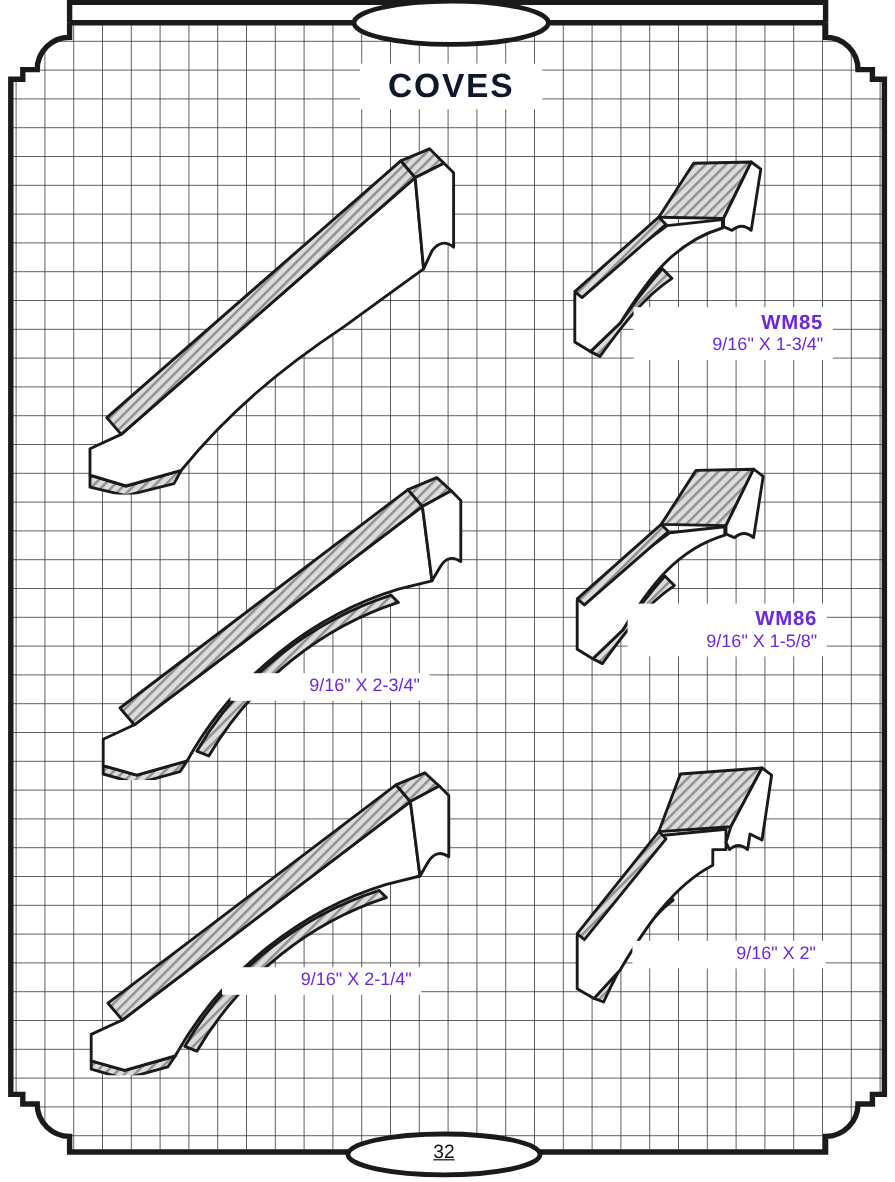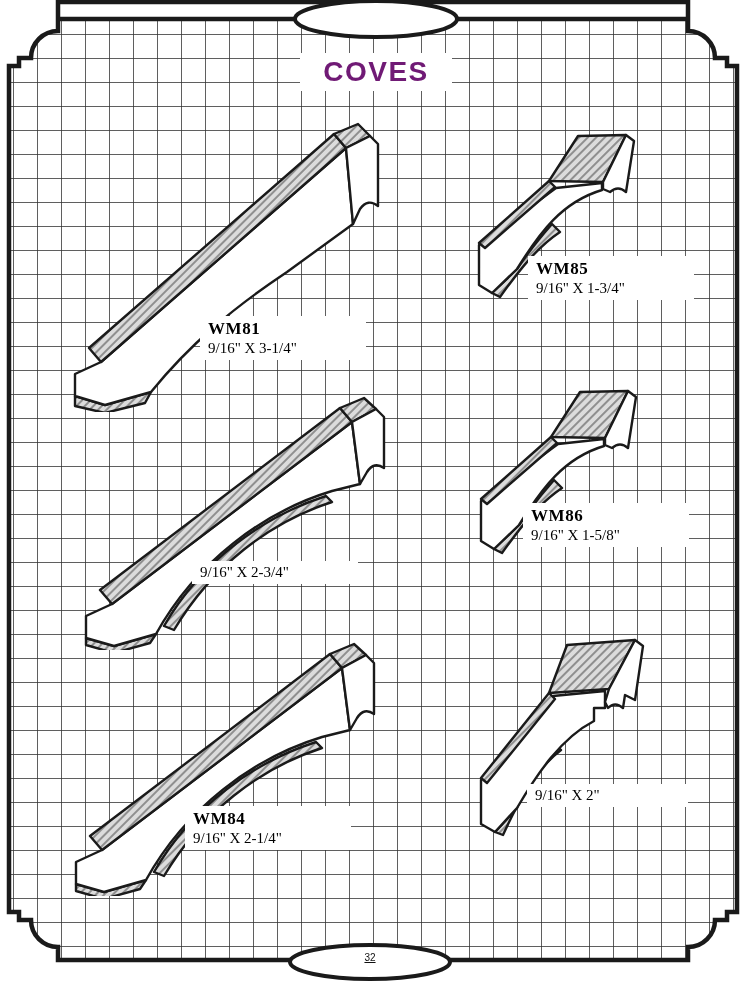--- a/index.html
+++ b/index.html
@@ -21,33 +21,33 @@
     background-size:24px 24px;
     background-position:3px 14px;
   }
   svg{display:block}
   .drawing{position:absolute;z-index:10;}
   .ln{stroke:var(--ink);stroke-width:2.4;stroke-linejoin:round;}
   .frame-stroke{stroke:var(--ink);stroke-width:4.5;fill:none;}
   .frame-mask{fill:#fff;stroke:none;}
   #frame{position:absolute;left:0;top:0;z-index:5;pointer-events:none;}
   .label{
-    position:absolute;z-index:20;text-align:left;background:#fff;
-    padding:2px 8px;line-height:1.25;color:#000000;font-family:Liberation Serif, serif;
+    position:absolute;z-index:20;text-align:right;background:#fff;
+    padding:2px 8px;line-height:1.25;color:#6d28d9;
   }
   .label .code{font-weight:bold;font-size:17px;letter-spacing:.6px;display:block;}
   .label .size{font-size:15px;display:block;}
   #title{
     position:absolute;z-index:20;left:300px;top:53px;width:152px;text-align:center;
-    background:#fff;font-weight:bold;font-size:28px;letter-spacing:1.5px;color:#701a75;
+    background:#fff;font-weight:bold;font-size:28px;letter-spacing:1.5px;color:#0f172a;
     padding:3px 0;
   }
   #pagenum{
     position:absolute;z-index:30;left:330px;top:952px;width:80px;text-align:center;
-    font-size:10px;color:#111;text-decoration:underline;
+    font-size:16px;color:#111;text-decoration:underline;
   }
 </style>
 </head>
 <body>
 
 <div id="page">
 
   <svg width="1" height="1" style="position:absolute" aria-hidden="true">
     <defs>
       <pattern id="hatch" width="6" height="6" patternUnits="userSpaceOnUse" patternTransform="rotate(45)">
@@ -102,37 +102,32 @@
   </svg>
 
   <svg class="drawing" style="left:455px;top:638px" width="245" height="225" viewBox="0 0 245 225">
     <path class="ln" d="M98,106 C84,122 72,142 62,170 L40,194 L48,197 C64,162 82,130 106,112 Z" fill="url(#hatch)"></path>
     <path class="ln" d="M98,58 L150,53 L150,70 L139,70 L139,83 C106,100 82,136 62,170 L40,194 L26,186 L26,142 Z" fill="#fff"></path>
     <path class="ln" d="M112,7 L180,2 L154,51 L94,55 Z" fill="url(#hatch)"></path>
     <path class="ln" d="M94,55 L26,140 L32,145 L100,61 Z" fill="url(#hatch)"></path>
     <path class="ln" d="M154,51 L180,2 L188,8 L180,62 L170,57 L168,70 Q160,63 153,70 L150,64 Z" fill="#fff"></path>
   </svg>
 
-  <div class="label" style="left:200px;top:316px;width:150px">
-    <span class="code">WM81</span>
-    <span class="size">9/16" X 3-1/4"</span>
-  </div>
   <div class="label" style="left:528px;top:256px;width:150px">
     <span class="code">WM85</span>
     <span class="size">9/16" X 1-3/4"</span>
   </div>
   <div class="label" style="left:192px;top:561px;width:150px">
     <span class="size">9/16" X 2-3/4"</span>
   </div>
   <div class="label" style="left:523px;top:503px;width:150px">
     <span class="code">WM86</span>
     <span class="size">9/16" X 1-5/8"</span>
   </div>
   <div class="label" style="left:185px;top:806px;width:150px">
-    <span class="code">WM84</span>
     <span class="size">9/16" X 2-1/4"</span>
   </div>
   <div class="label" style="left:527px;top:784px;width:145px">
     <span class="size">9/16" X 2"</span>
   </div>
 
   <svg id="frame" width="746" height="985" viewBox="0 0 746 985">
 
     <path class="frame-mask" d="M9,19 H58 V31 A27 27 0 0 0 31,58 H19 V66 H9 Z"></path>
     <path class="frame-mask" d="M737,19 H688 V31 A27 27 0 0 1 715,58 H727 V66 H737 Z"></path>

